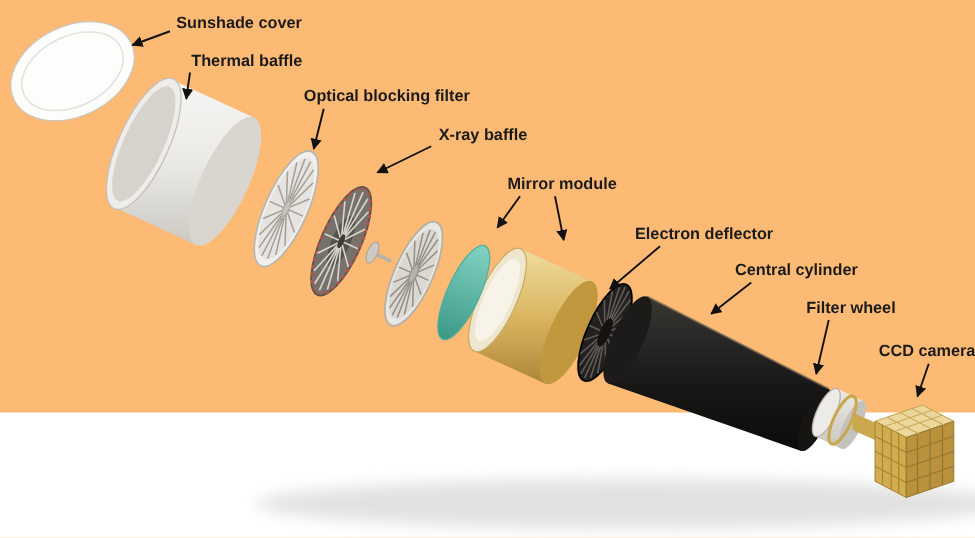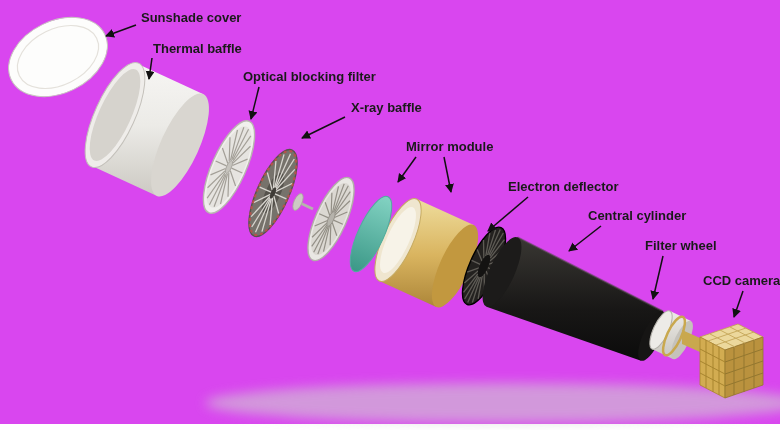--- a/index.html
+++ b/index.html
@@ -7,22 +7,22 @@
     padding: 0;
     background: #ffffff;
     width: 780px;
     height: 430px;
     overflow: hidden;
     font-family: "Liberation Sans", sans-serif;
   }
   .canvas {
     position: relative;
     width: 780px;
-    height: 424px;
-    background: #d946ef;
+    height: 330px;
+    background: #fdba74;
   }
   svg { display: block; }
   .lbl {
     font-family: "Liberation Sans", sans-serif;
     font-size: 13px;
     font-weight: bold;
     fill: #1a1a1a;
   }
   .arrow {
     stroke: #111111;

